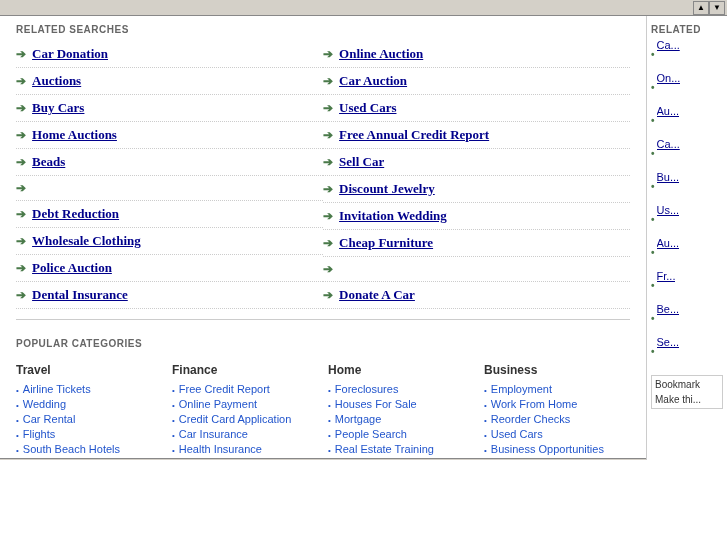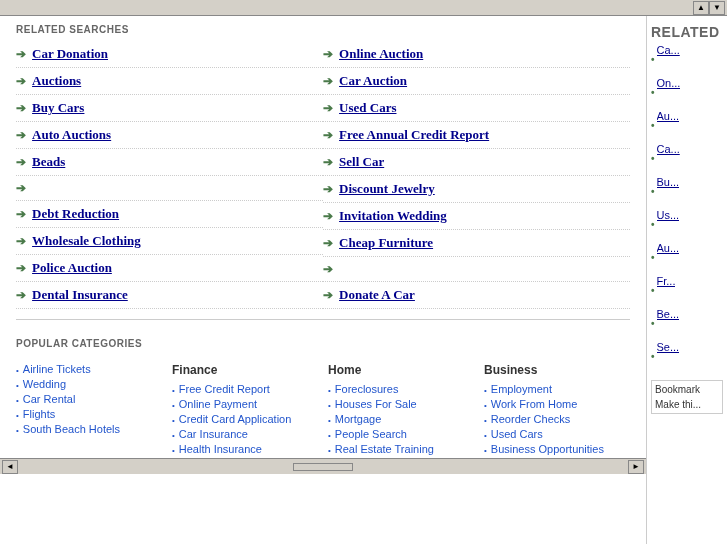--- a/index.html
+++ b/index.html
@@ -28,21 +28,21 @@
       border: 1px solid #888;
       display: flex;
       align-items: center;
       justify-content: center;
       font-size: 8px;
       cursor: pointer;
     }
 
     .main-wrapper {
       display: flex;
-      height: 528px;
+      height: 444px;
       overflow: hidden;
     }
 
     
     .main-content {
       flex: 1;
       overflow: hidden;
       padding: 0;
       border-right: 1px solid #ccc;
     }
@@ -169,21 +169,21 @@
 
     .scroll-track {
       width: 60px;
       height: 8px;
       background: #d4d0c8;
       border: 1px solid #888;
     }
 
     
     .sidebar-section-label {
-      font-size: 14px;
+      font-size: 10px;
       color: #666;
       font-weight: bold;
       letter-spacing: 0.5px;
       margin-bottom: 4px;
     }
 
     .sidebar-link {
       color: #00008b;
       font-size: 11px;
       display: block;
@@ -249,21 +249,21 @@
           <div class="search-item">
             <span class="arrow-icon">➔</span>
             <span class="search-link">Auctions</span>
           </div>
           <div class="search-item">
             <span class="arrow-icon">➔</span>
             <span class="search-link">Buy Cars</span>
           </div>
           <div class="search-item">
             <span class="arrow-icon">➔</span>
-            <span class="search-link">Auto Auctions</span>
+            <span class="search-link">Home Auctions</span>
           </div>
           <div class="search-item">
             <span class="arrow-icon">➔</span>
             <span class="search-link">Beads</span>
           </div>
           <div class="search-item">
             <span class="arrow-icon">➔</span>
           </div>
           <div class="search-item">
             <span class="arrow-icon">➔</span>
@@ -329,20 +329,21 @@
     </div>
 
     <hr class="divider">
 
     <div class="section-label">POPULAR CATEGORIES</div>
 
     <div class="popular-categories">
       <div class="categories-grid">
 
         <div class="category-col">
+          <h3>Travel</h3>
           <ul>
             <li>
                 <span class="bullet">•</span>
                 <span class="cat-link">Airline Tickets</span>
               </li>
             <li>
                 <span class="bullet">•</span>
                 <span class="cat-link">Wedding</span>
               </li>
             <li>

